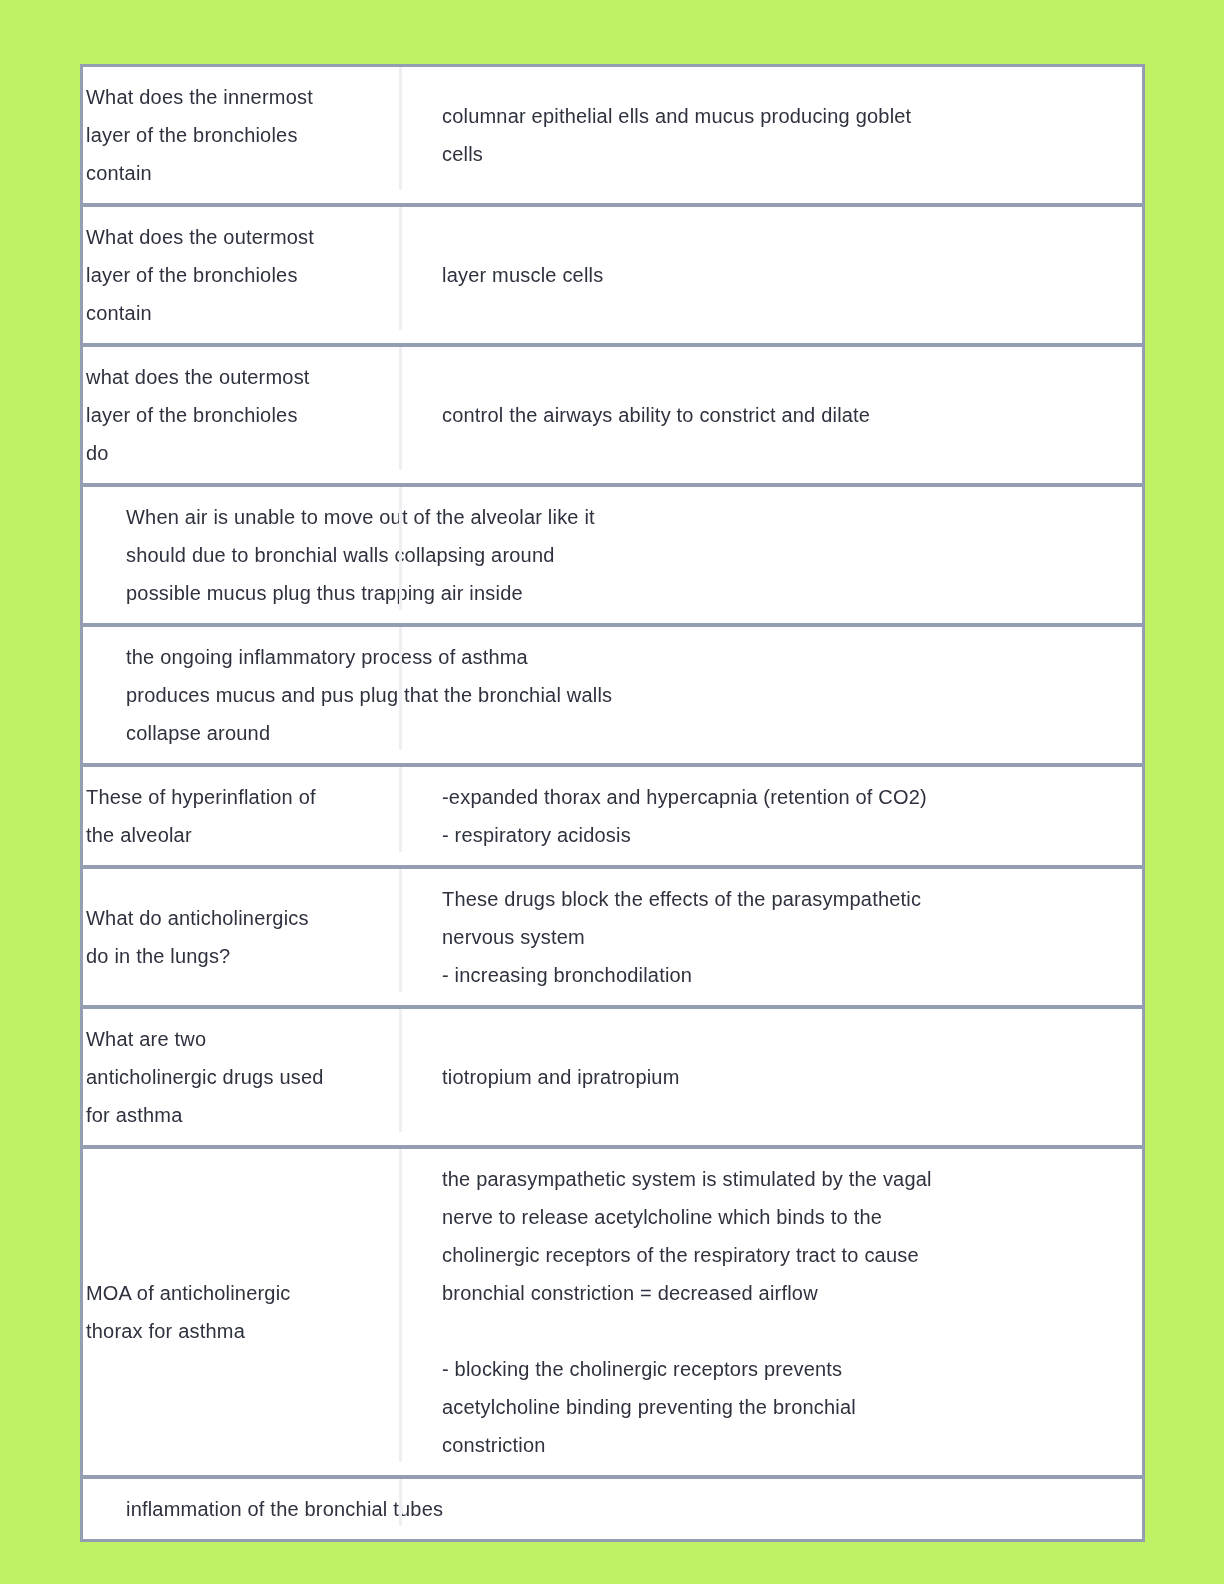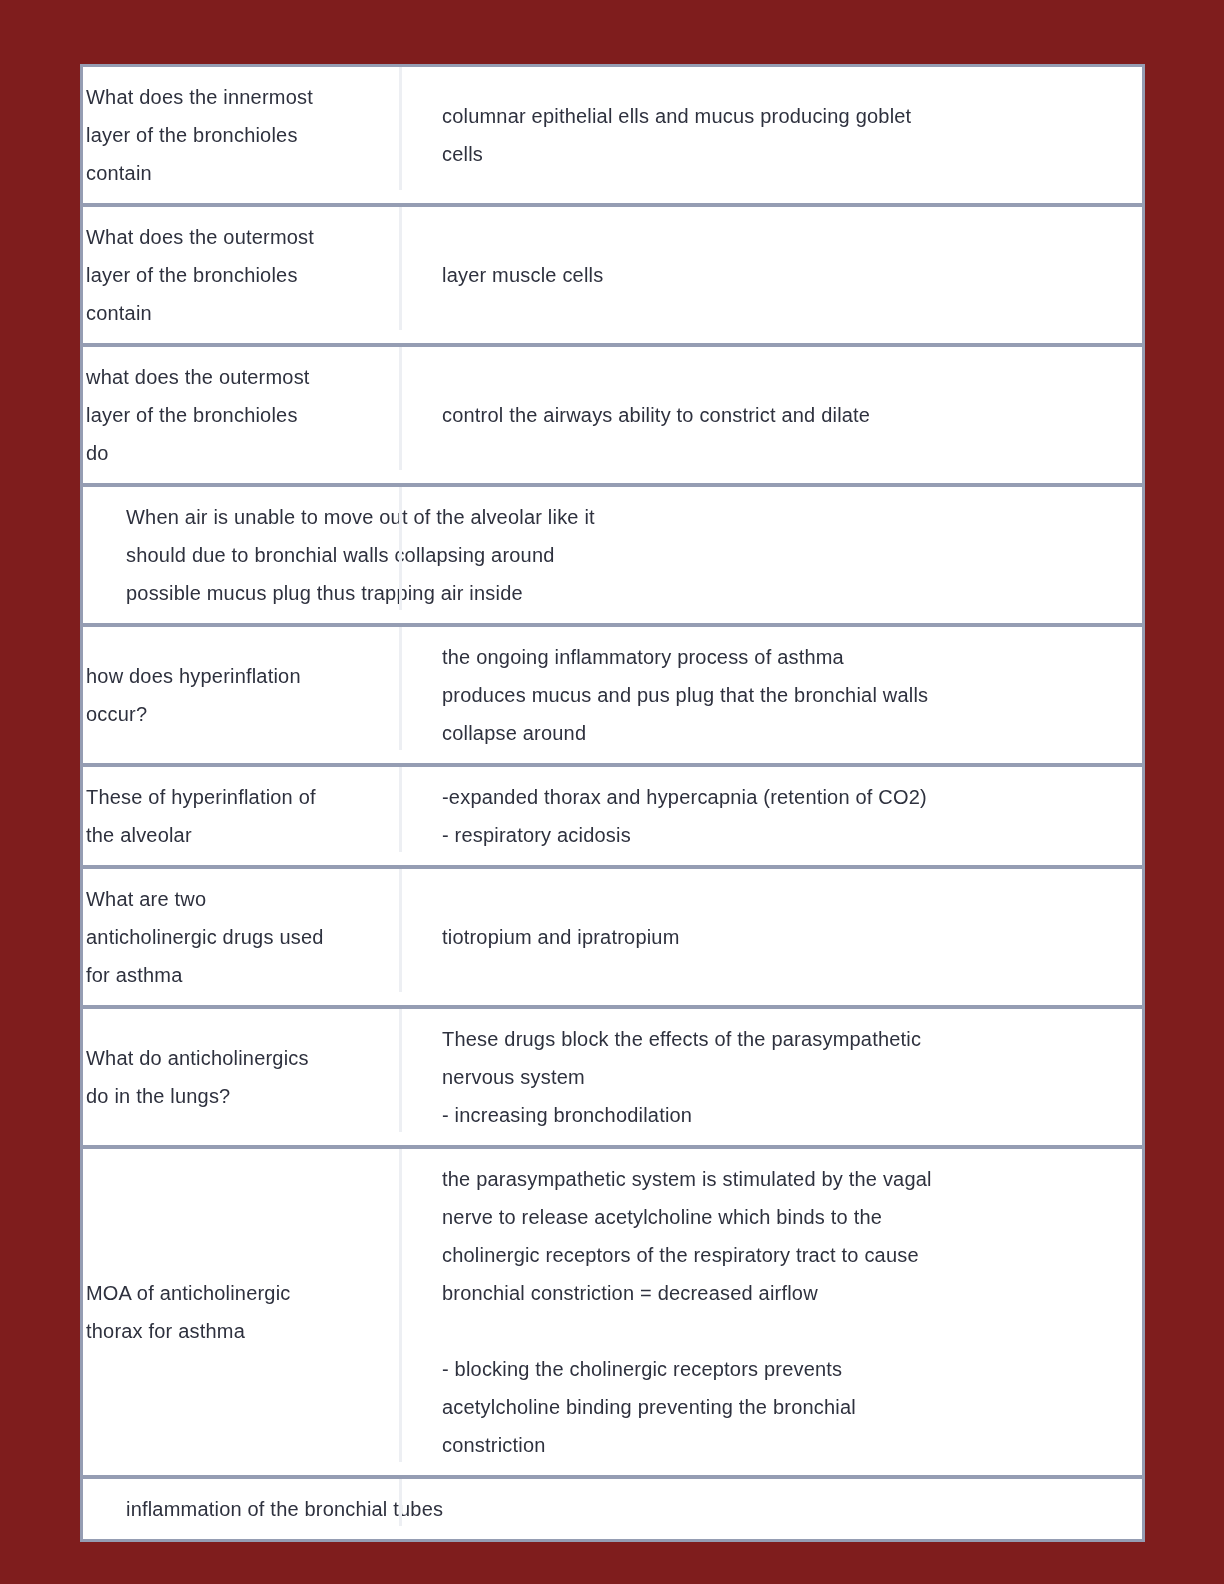--- a/index.html
+++ b/index.html
@@ -4,21 +4,21 @@
 <style>
   html, body {
     margin: 0;
     padding: 0;
     background: #ffffff;
   }
   .page {
     position: relative;
     width: 1224px;
     height: 1584px;
-    background: #7f1d1d;
+    background: #bef264;
     font-family: "Liberation Sans", "DejaVu Sans", sans-serif;
     overflow: hidden;
   }
   .flashcard-table {
     position: absolute;
     left: 80px;
     top: 64px;
     width: 1065px;
     box-sizing: border-box;
   }
@@ -111,24 +111,20 @@
   <div class="fc-row">
     <div class="col-divider"></div>
     <div class="a-cell">
       <span class="cell-text">When air is unable to move out of the alveolar like it
 should due to bronchial walls collapsing around
 possible mucus plug thus trapping air inside</span>
     </div>
   </div>
 
   <div class="fc-row">
-    <div class="q-cell">
-      <span class="cell-text">how does hyperinflation
-occur?</span>
-    </div>
     <div class="col-divider"></div>
     <div class="a-cell">
       <span class="cell-text">the ongoing inflammatory process of asthma
 produces mucus and pus plug that the bronchial walls
 collapse around</span>
     </div>
   </div>
 
   <div class="fc-row">
     <div class="q-cell">
@@ -137,40 +133,40 @@
     </div>
     <div class="col-divider"></div>
     <div class="a-cell">
       <span class="cell-text">-expanded thorax and hypercapnia (retention of CO2)
 - respiratory acidosis</span>
     </div>
   </div>
 
   <div class="fc-row">
     <div class="q-cell">
-      <span class="cell-text">What are two
-anticholinergic drugs used
-for asthma</span>
-    </div>
-    <div class="col-divider"></div>
-    <div class="a-cell">
-      <span class="cell-text">tiotropium and ipratropium</span>
-    </div>
-  </div>
-
-  <div class="fc-row">
-    <div class="q-cell">
       <span class="cell-text">What do anticholinergics
 do in the lungs?</span>
     </div>
     <div class="col-divider"></div>
     <div class="a-cell">
       <span class="cell-text">These drugs block the effects of the parasympathetic
 nervous system
 - increasing bronchodilation</span>
+    </div>
+  </div>
+
+  <div class="fc-row">
+    <div class="q-cell">
+      <span class="cell-text">What are two
+anticholinergic drugs used
+for asthma</span>
+    </div>
+    <div class="col-divider"></div>
+    <div class="a-cell">
+      <span class="cell-text">tiotropium and ipratropium</span>
     </div>
   </div>
 
   <div class="fc-row">
     <div class="q-cell">
       <span class="cell-text">MOA of anticholinergic
 thorax for asthma</span>
     </div>
     <div class="col-divider"></div>
     <div class="a-cell">

